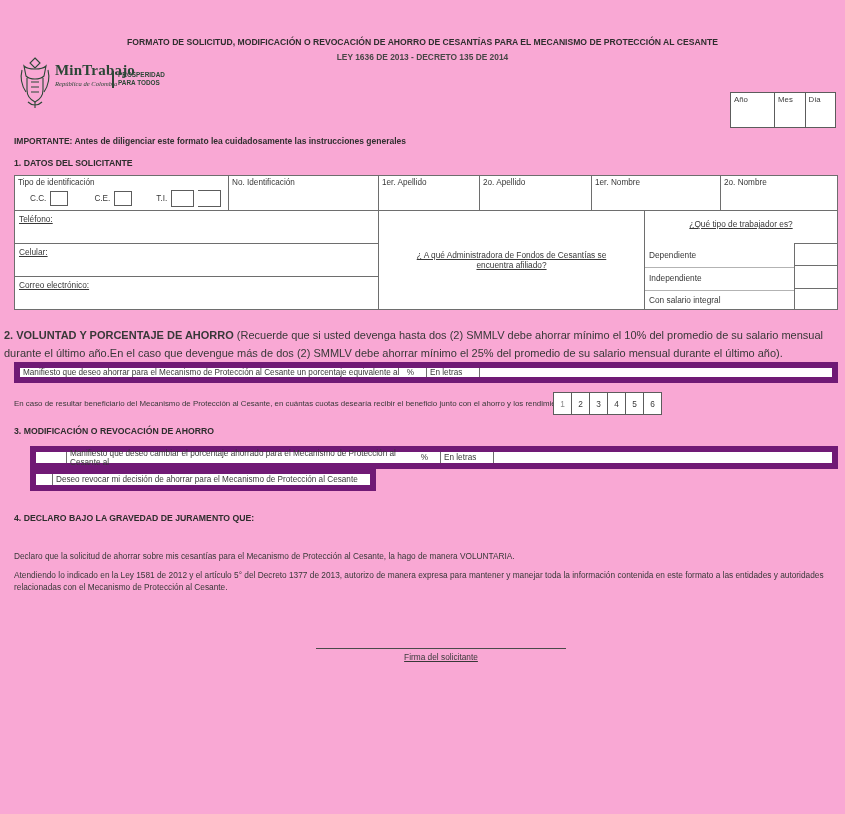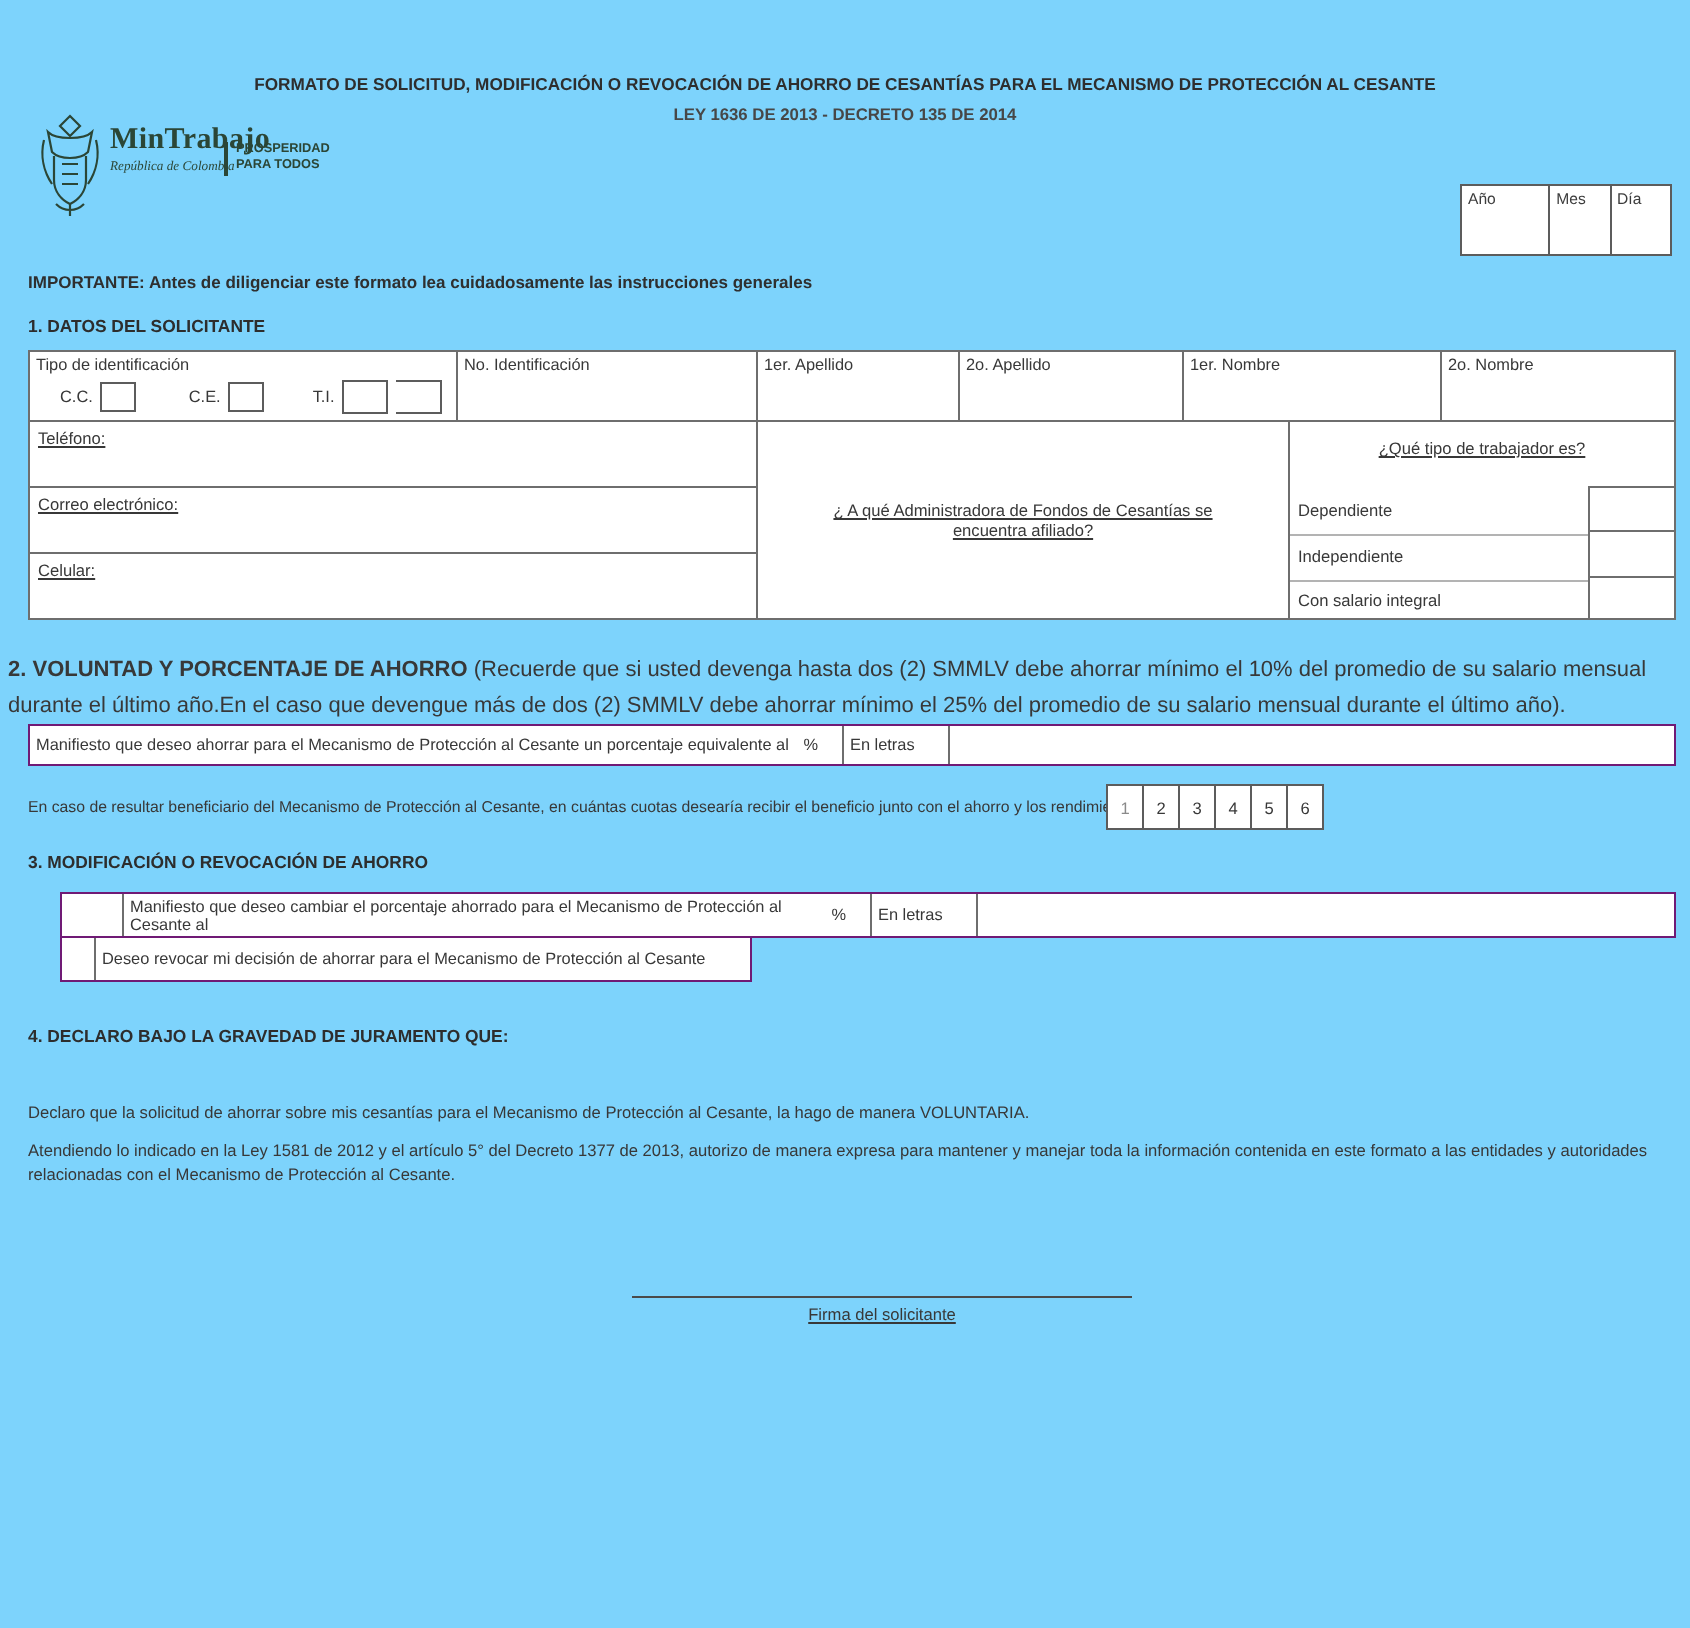--- a/index.html
+++ b/index.html
@@ -1,20 +1,20 @@
 <!DOCTYPE html>
 <html><head>
 <meta charset="utf-8">
 <style>
   * { margin:0; padding:0; box-sizing:border-box; }
   html,body { background:#e9e9e9; }
   body { font-family:"Liberation Sans", sans-serif; color:#383838; }
   .page {
     position:relative; width:845px; height:814px; margin:0 auto;
-    background:#7dd3fc; overflow:hidden;
+    background:#f9a8d4; overflow:hidden;
   }
   
   .title { position:absolute; top:37px; left:0; width:845px; text-align:center;
            font-size:8.6px; font-weight:bold; color:#2e2e2e; }
   .subtitle { position:absolute; top:52px; left:0; width:845px; text-align:center;
               font-size:8.4px; color:#474747; font-weight:bold; }
   .crest { position:absolute; left:18px; top:56px; width:34px; height:54px; }
   .wordmark { position:absolute; left:55px; top:62px; color:#2b4636;
               font-family:"Liberation Serif", serif; }
   .wordmark .name { font-size:15px; font-weight:bold; letter-spacing:.2px; }
@@ -55,21 +55,21 @@
   .col-worker { flex:1; position:relative; font-size:8.3px; }
   .wq { text-align:center; padding-top:8px; }
   .wlabel { position:absolute; left:4px; }
   .wl0 { top:39px; } .wl1 { top:62px; } .wl2 { top:84px; }
   .wsep { position:absolute; left:0; right:0; height:1px; background:#b3b3b3; }
   .ws0 { top:56px; } .ws1 { top:79px; }
   .wbox { position:absolute; right:-1px; width:44px; border:1px solid #6e6e6e; background:#fff; }
   .wb0 { top:32px; height:23px; } .wb1 { top:54px; height:24px; } .wb2 { top:77px; height:22px; }
   
   .s2-head { position:absolute; left:4px; top:327px; width:828px; font-size:11px; line-height:1.6; }
-  .frow { position:absolute; display:flex; border:1px solid #701a75; background:#fff;
+  .frow { position:absolute; display:flex; border:6px solid #701a75; background:#fff;
           font-size:8.2px; align-items:center; }
   .s2-row { left:14px; top:362px; width:824px; height:21px; }
   .cell-text { display:flex; align-items:center; height:100%; padding-left:3px; }
   .ct-a { width:406px; } .pct { margin-left:auto; padding-right:12px; }
   .cell-letras { width:53px; height:100%; border-left:1px solid #6e6e6e;
                  display:flex; align-items:center; padding-left:3px; }
   .cell-blank { flex:1; height:100%; border-left:1px solid #6e6e6e; }
   .cuotas-text { position:absolute; left:14px; top:399px; font-size:7.9px; }
   .cuotas-boxes { position:absolute; left:553px; top:392px; display:flex; }
   .cuotas-boxes .cb { width:19px; height:23px; border:1px solid #5c5c5c; margin-left:-1px;
@@ -140,22 +140,22 @@
       </div>
       <div class="hc hc1">No. Identificación</div>
       <div class="hc hc2">1er. Apellido</div>
       <div class="hc hc3">2o. Apellido</div>
       <div class="hc hc4">1er. Nombre</div>
       <div class="hc hc5">2o. Nombre</div>
     </div>
     <div class="t1-body">
       <div class="col-contact">
         <div class="crow">Teléfono:</div>
+        <div class="crow">Celular:</div>
         <div class="crow">Correo electrónico:</div>
-        <div class="crow">Celular:</div>
       </div>
       <div class="col-afp">¿ A qué Administradora de Fondos de Cesantías se encuentra afiliado?</div>
       <div class="col-worker">
         <div class="wq">¿Qué tipo de trabajador es?</div>
         <div class="wsep ws0"></div>
         <div class="wsep ws1"></div>
         <div class="wlabel wl0">Dependiente</div>
         <div class="wlabel wl1">Independiente</div>
         <div class="wlabel wl2">Con salario integral</div>
         <div class="wbox wb0"></div>

